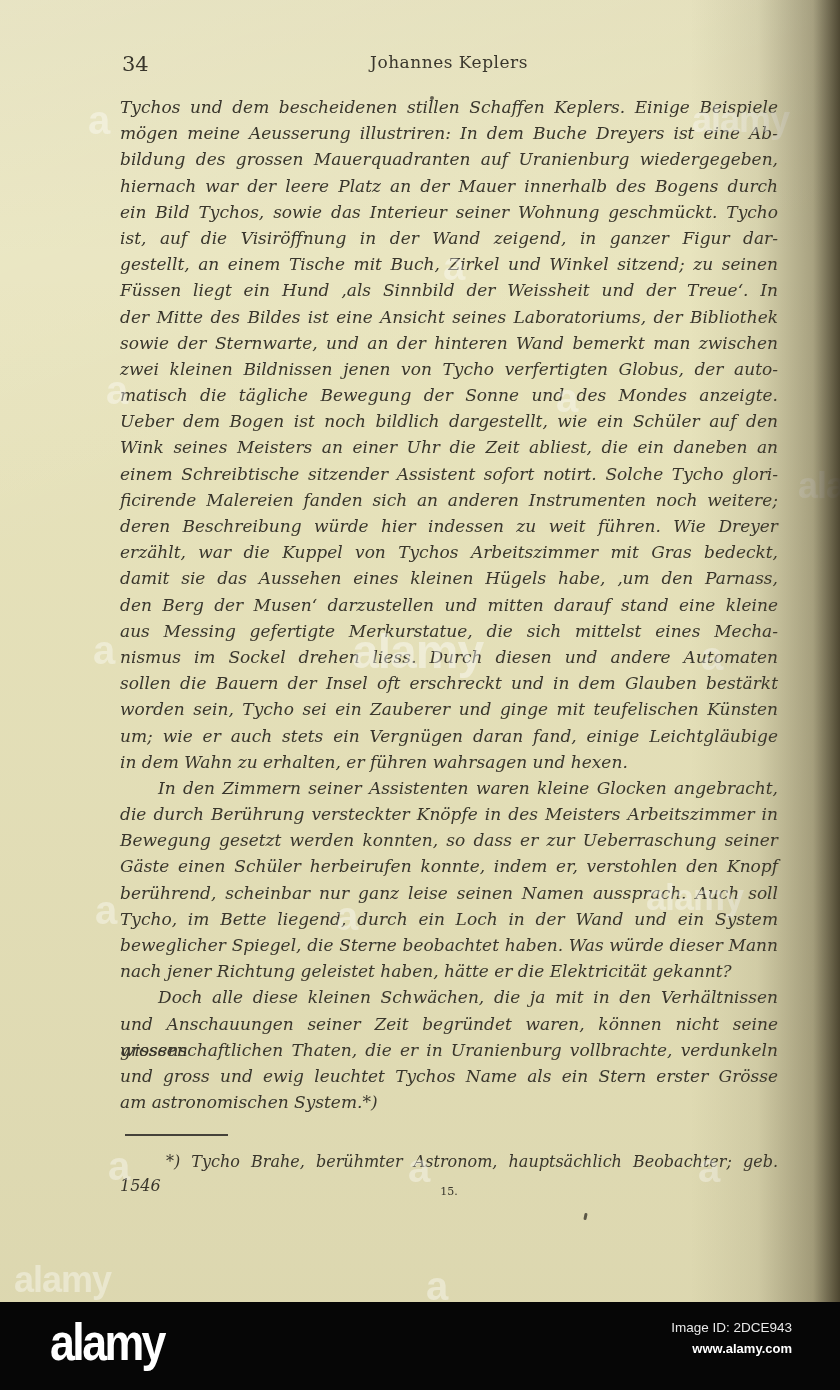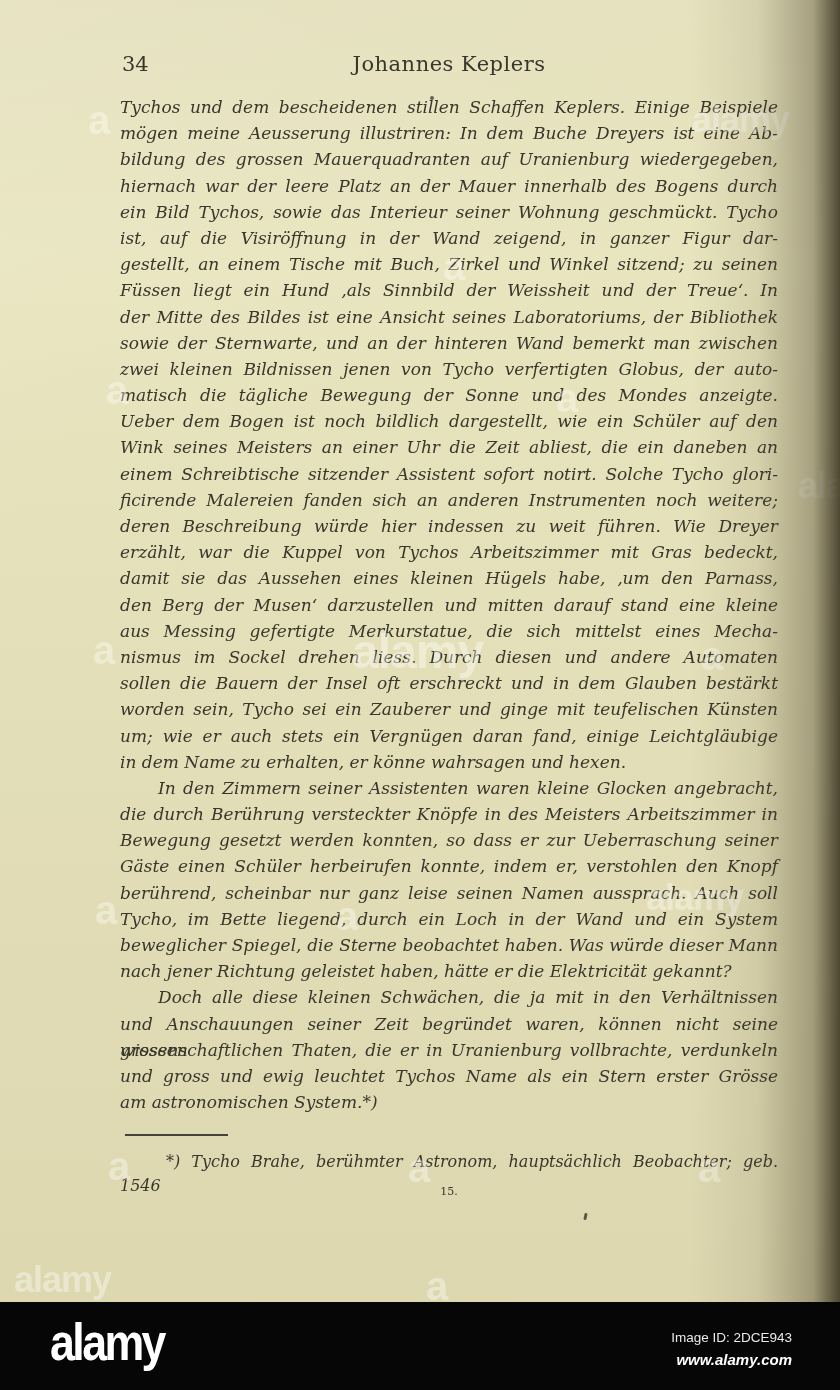--- a/index.html
+++ b/index.html
@@ -16,21 +16,21 @@
       linear-gradient(to bottom, rgba(120,105,60,0.05) 0%, rgba(120,105,60,0.0) 20%, rgba(120,105,60,0.10) 100%),
       #e8e4bd;
   }
   .right-shade{
     position:absolute;top:0;right:0;width:150px;height:1302px;
     background:linear-gradient(to right, rgba(74,64,36,0) 0%, rgba(74,64,36,0.10) 45%, rgba(64,54,30,0.38) 82%, rgba(40,33,16,0.80) 100%);
     pointer-events:none;
   }
   .header-row{position:absolute;top:52px;left:120px;width:658px;height:30px;color:#39362c;}
   .pagenum{position:absolute;left:2px;top:0;font-size:21px;}
-  .running-title{position:absolute;left:0;top:0;width:100%;text-align:center;font-size:21px;letter-spacing:0.5px;}
+  .running-title{position:absolute;left:0;top:0;width:100%;text-align:center;font-size:17px;letter-spacing:0.5px;}
   .speck1{position:absolute;left:430px;top:96px;width:4px;height:4px;background:rgba(57,54,44,0.75);border-radius:50%;}
   .speck2{position:absolute;left:584px;top:1213px;width:3px;height:7px;background:rgba(57,54,44,0.8);border-radius:2px;transform:rotate(12deg);}
 
   .body-block{
     position:absolute;left:120px;top:94px;width:658px;
     font-style:italic;font-size:17px;line-height:26.2px;color:#39362c;
   }
   .bline{text-align:justify;text-align-last:justify;height:26.2px;overflow:visible;white-space:normal;}
   .bline.end{text-align-last:left;}
   .bline.indent{padding-left:38px;}
@@ -51,22 +51,22 @@
 
   .footer-bar{
     position:absolute;left:0;top:1302px;width:840px;height:88px;background:#060606;
     font-family:"Liberation Sans",sans-serif;
   }
   .alamy-logo{
     position:absolute;left:50px;top:14px;color:#ffffff;font-weight:bold;
     font-size:52px;line-height:1;letter-spacing:-3px;transform:scaleX(0.86);transform-origin:left top;
   }
   .bar-right{position:absolute;right:48px;top:18px;text-align:right;color:#ffffff;}
-  .image-id{font-size:13.5px;color:#e9e9e9;margin-bottom:6px;margin-top:10px;}
-  .alamy-url{font-size:15px;font-weight:bold;color:#ffffff;font-style:italic;}
+  .image-id{font-size:13.5px;color:#e9e9e9;margin-bottom:6px;}
+  .alamy-url{font-size:13px;font-weight:bold;color:#ffffff;}
 </style>
 </head>
 <body>
 
 <div id="stage">
   <div class="paper"></div>
 
   <div class="header-row">
     <div class="pagenum">34</div>
     <div class="running-title">Johannes Keplers</div>
@@ -93,21 +93,21 @@
       <div class="bline">ficirende Malereien fanden sich an anderen Instrumenten noch weitere;</div>
       <div class="bline">deren Beschreibung würde hier indessen zu weit führen.  Wie Dreyer</div>
       <div class="bline">erzählt, war die Kuppel von Tychos Arbeitszimmer mit Gras bedeckt,</div>
       <div class="bline">damit sie das Aussehen eines kleinen Hügels habe, ‚um den Parnass,</div>
       <div class="bline">den Berg der Musen‘ darzustellen und mitten darauf stand eine kleine</div>
       <div class="bline">aus Messing gefertigte Merkurstatue, die sich mittelst eines Mecha-</div>
       <div class="bline">nismus im Sockel drehen liess.  Durch diesen und andere Automaten</div>
       <div class="bline">sollen die Bauern der Insel oft erschreckt und in dem Glauben bestärkt</div>
       <div class="bline">worden sein, Tycho sei ein Zauberer und ginge mit teufelischen Künsten</div>
       <div class="bline">um; wie er auch stets ein Vergnügen daran fand, einige Leichtgläubige</div>
-      <div class="bline end">in dem Name zu erhalten, er könne wahrsagen und hexen.</div>
+      <div class="bline end">in dem Wahn zu erhalten, er führen wahrsagen und hexen.</div>
       <div class="bline indent">In den Zimmern seiner Assistenten waren kleine Glocken angebracht,</div>
       <div class="bline">die durch Berührung versteckter Knöpfe in des Meisters Arbeitszimmer in</div>
       <div class="bline">Bewegung gesetzt werden konnten, so dass er zur Ueberraschung seiner</div>
       <div class="bline">Gäste einen Schüler herbeirufen konnte, indem er, verstohlen den Knopf</div>
       <div class="bline">berührend, scheinbar nur ganz leise seinen Namen aussprach.  Auch soll</div>
       <div class="bline">Tycho, im Bette liegend, durch ein Loch in der Wand und ein System</div>
       <div class="bline">beweglicher Spiegel, die Sterne beobachtet haben.  Was würde dieser Mann</div>
       <div class="bline end">nach jener Richtung geleistet haben, hätte er die Elektricität gekannt?</div>
       <div class="bline indent">Doch alle diese kleinen Schwächen, die ja mit in den Verhältnissen</div>
       <div class="bline">und Anschauungen seiner Zeit begründet waren, können nicht seine grossen</div>

